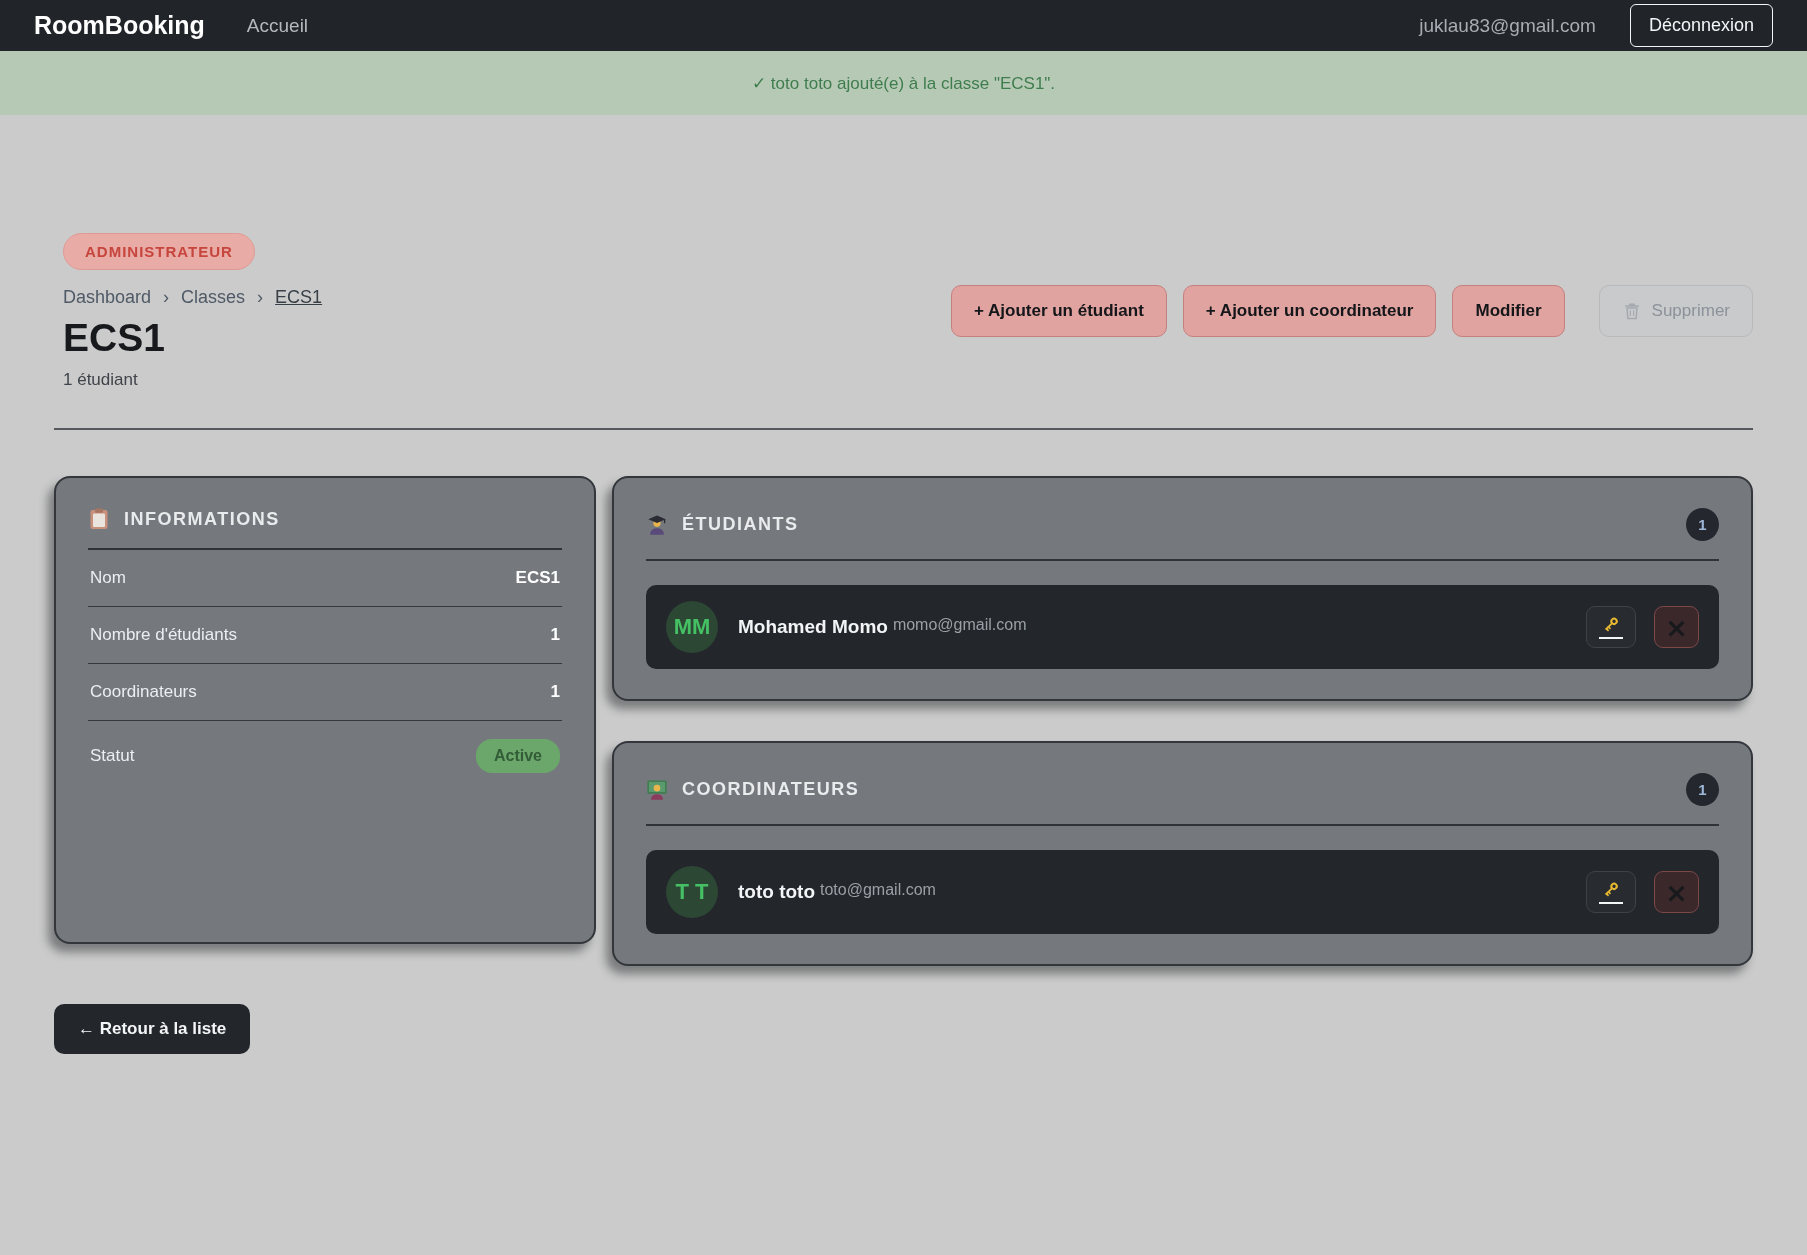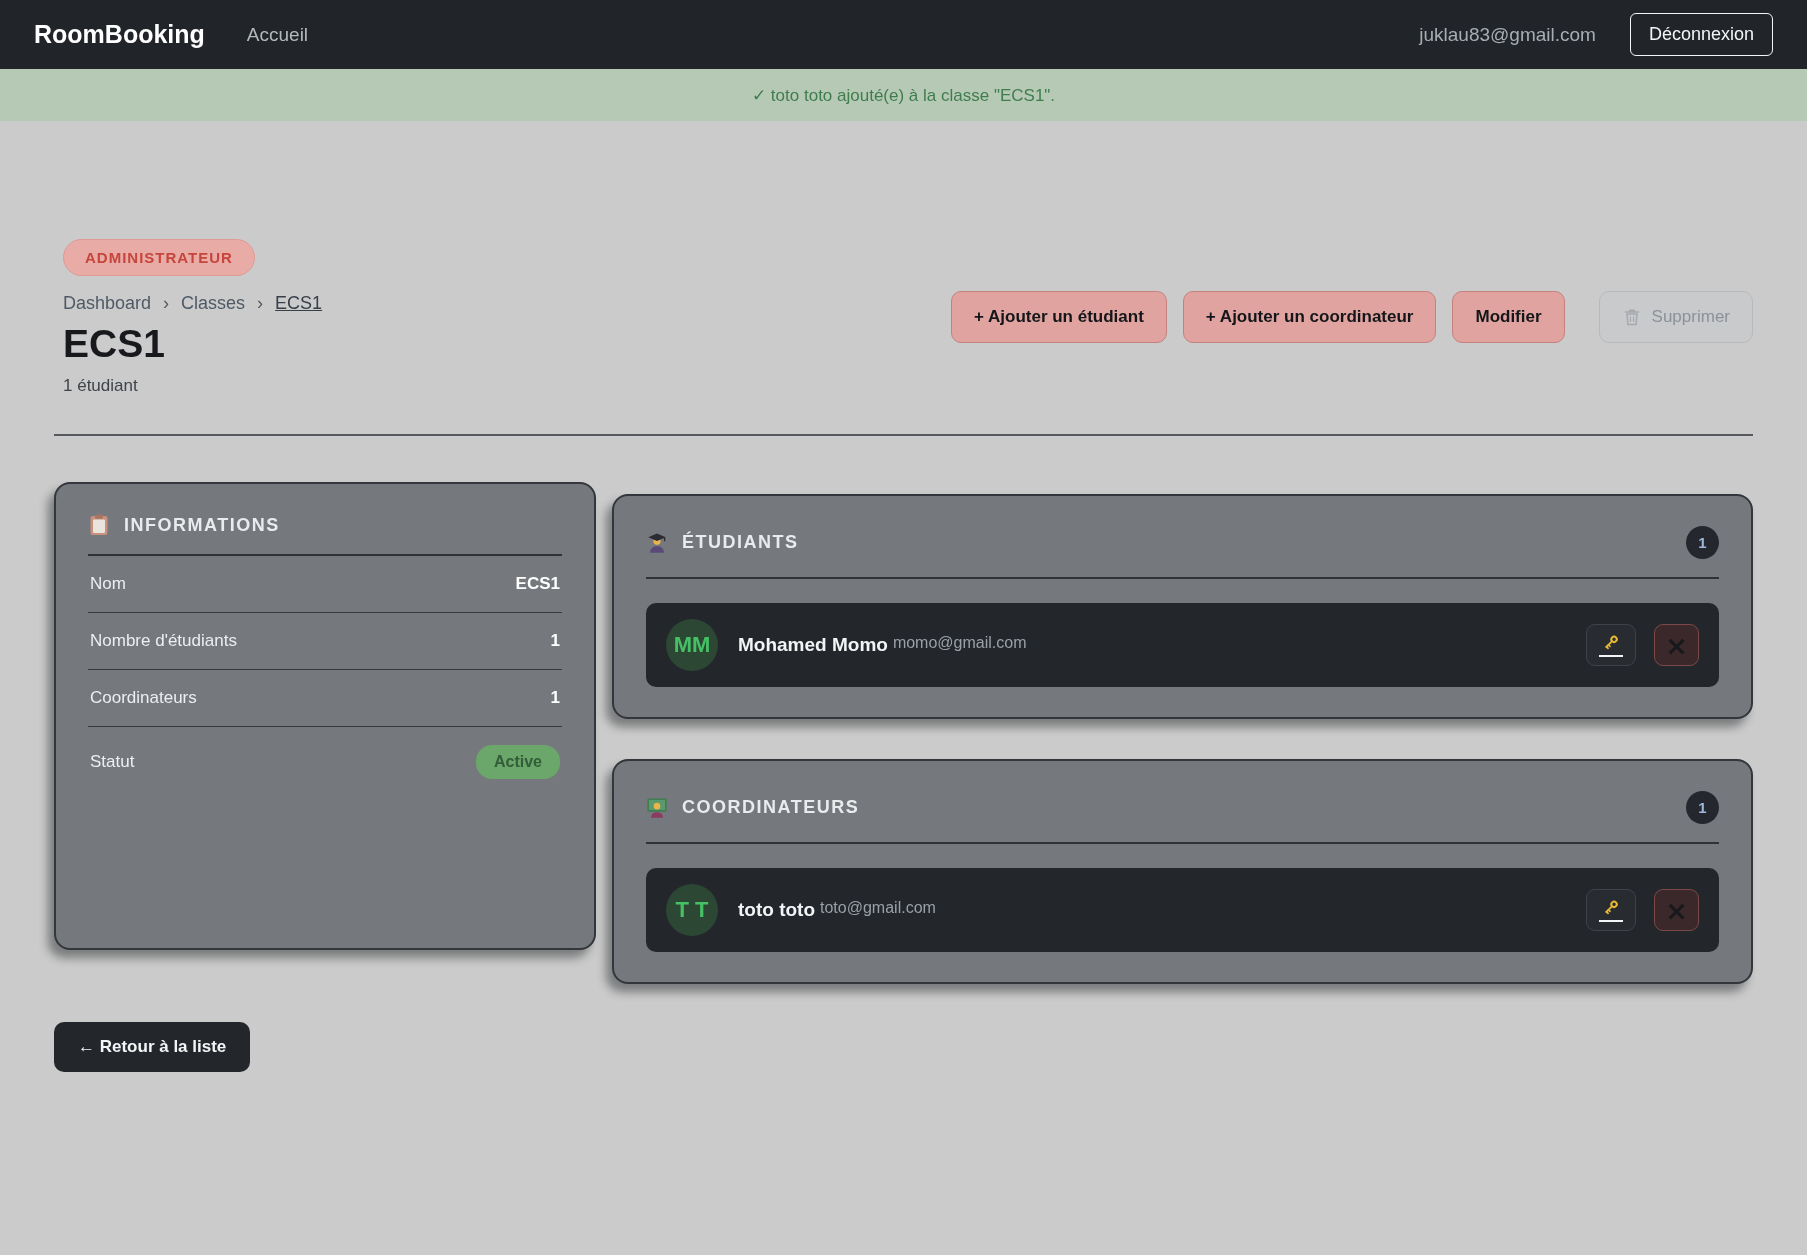--- a/index.html
+++ b/index.html
@@ -5,37 +5,37 @@
   * { box-sizing: border-box; margin: 0; padding: 0; }
   html,body { width:1807px; height:1255px; overflow:hidden; }
   body {
     background:#cbcbcb;
     font-family:"Liberation Sans", sans-serif;
     color:#1a1d21;
   }
 
   
   .navbar {
-    height:69px; background:#212529; display:flex; align-items:center;
+    height:51px; background:#212529; display:flex; align-items:center;
     justify-content:space-between; padding:0 34px;
   }
   .nav-left { display:flex; align-items:center; gap:42px; }
   .brand { color:#ffffff; font-size:25px; font-weight:bold; cursor:pointer; }
   .nav-link { color:#b4b9be; font-size:19px; cursor:pointer; }
   .nav-right { display:flex; align-items:center; gap:34px; }
   .user-email { color:#a7adb3; font-size:19px; }
   .logout-btn {
     background:transparent; border:1px solid #f4f5f6; color:#f4f5f6;
     font-size:18px; padding:10px 18px; border-radius:6px; cursor:pointer;
     font-family:"Liberation Sans", sans-serif;
   }
 
   
   .alert {
-    height:52px; background:#b6c9b5; display:flex; align-items:center;
+    height:64px; background:#b6c9b5; display:flex; align-items:center;
     justify-content:center; color:#3f7d4e; font-size:17px;
   }
 
   
   .container { padding:0 54px; }
   .page-header { display:flex; justify-content:space-between; align-items:flex-start; margin-top:118px;margin-left:9px; }
   .role-badge {
     display:inline-block; background:#e9aba6; color:#c6453d; border:1px solid #e09a94;
     font-weight:bold; font-size:15px; letter-spacing:1px; padding:9px 21px;
     border-radius:20px;
@@ -61,21 +61,21 @@
   .divider { border:none; border-top:2px solid #55585c; margin-top:38px; }
 
   
   .cards-row { display:flex; gap:16px; margin-top:46px; align-items:flex-start; }
   .card {
     background:#75797e; border:2px solid #33373c; border-radius:16px;
     box-shadow:-6px 8px 10px rgba(25,28,32,0.45);
     padding:30px 32px;
   }
   .info-card { width:542px; height:468px; flex:none; }
-  .right-col { flex:1; display:flex; flex-direction:column; gap:40px;margin-top:12px; }
+  .right-col { flex:1; display:flex; flex-direction:column; gap:40px; }
 
   .card-header {
     display:flex; align-items:center; gap:14px;
     border-bottom:2px solid #2f3337; padding-bottom:18px;
   }
   .card-icon { width:22px; height:22px; display:inline-block; flex:none; }
   .card-title { color:#e9ebed; font-size:18px; font-weight:bold; letter-spacing:1.5px; }
   .count-badge {
     margin-left:auto; width:33px; height:33px; border-radius:50%;
     background:#24282e; color:#9db7d8; font-size:15px; font-weight:bold;

